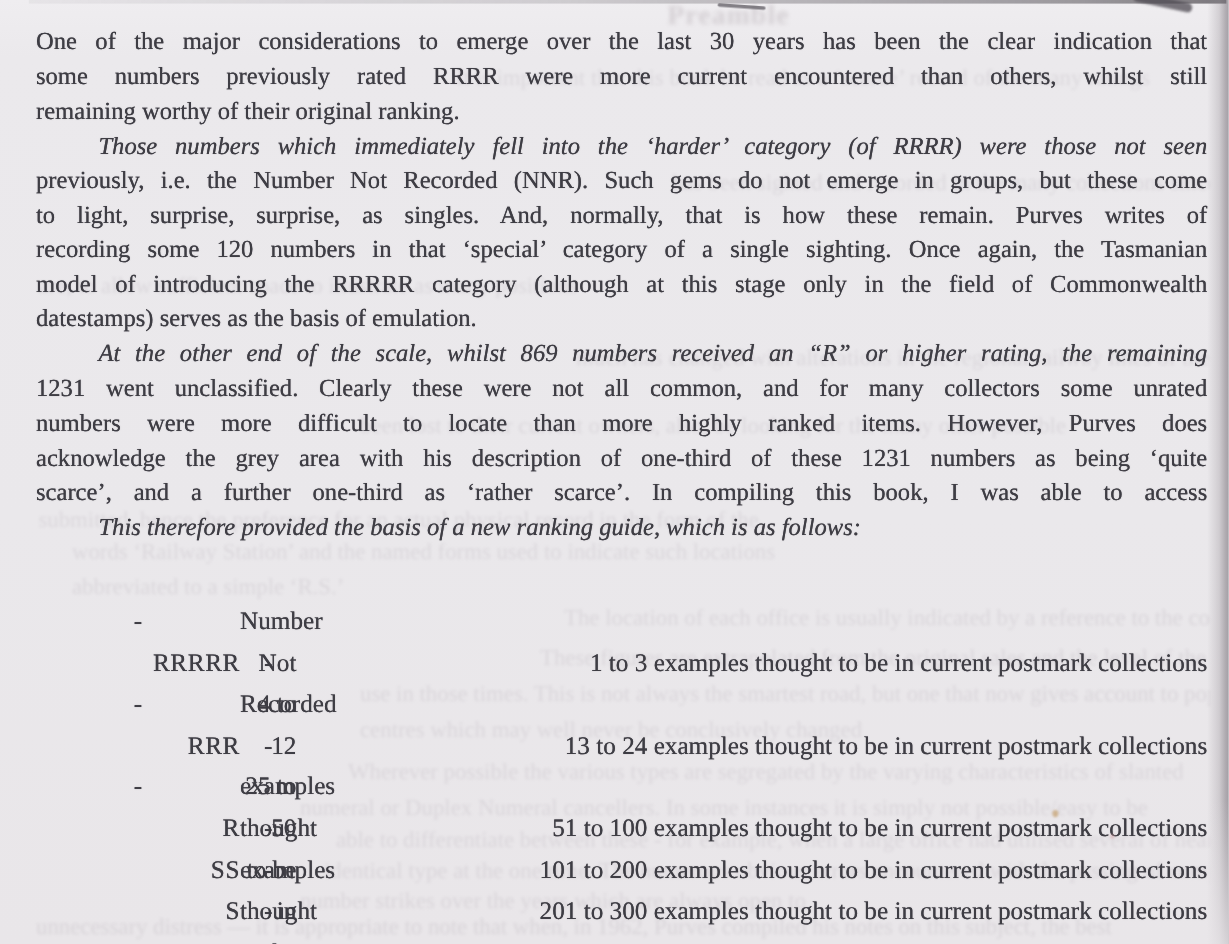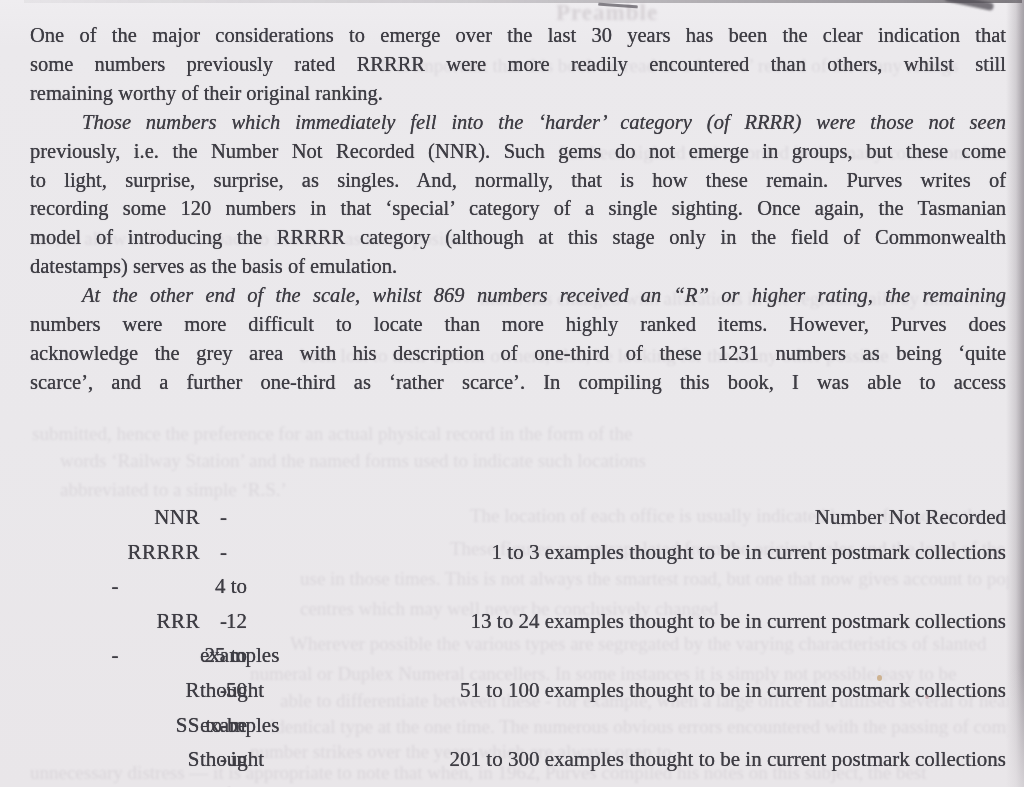--- a/index.html
+++ b/index.html
@@ -123,42 +123,45 @@
     <div class="ghost g13">numeral or Duplex Numeral cancellers. In some instances it is simply not possible/easy to be</div>
     <div class="ghost g14">able to differentiate between these - for example, when a large office had utilised several of near</div>
     <div class="ghost g15">identical type at the one time. The numerous obvious errors encountered with the passing of complete</div>
     <div class="ghost g16">number strikes over the years which are always open to</div>
     <div class="ghost g17">unnecessary distress — it is appropriate to note that when, in 1962, Purves compiled his notes on this subject, the best</div>
   </div>
 
   <div class="textblock">
     <p class="para">
       <span class="tl jl">One of the major considerations to emerge over the last 30 years has been the clear indication that</span>
-      <span class="tl jl">some numbers previously rated RRRRR were more readily encountered than others, whilst still</span>
+      <span class="tl jl">some numbers previously rated RRRR were more current encountered than others, whilst still</span>
       <span class="tl ll">remaining worthy of their original ranking.</span>
     </p>
     <p class="para">
       <span class="tl jl ind">Those numbers which immediately fell into the ‘harder’ category (of RRRR) were those not seen</span>
       <span class="tl jl">previously, i.e. the Number Not Recorded (NNR). Such gems do not emerge in groups, but these come</span>
       <span class="tl jl">to light, surprise, surprise, as singles. And, normally, that is how these remain. Purves writes of</span>
       <span class="tl jl">recording some 120 numbers in that ‘special’ category of a single sighting. Once again, the Tasmanian</span>
       <span class="tl jl">model of introducing the RRRRR category (although at this stage only in the field of Commonwealth</span>
       <span class="tl ll">datestamps) serves as the basis of emulation.</span>
     </p>
     <p class="para">
       <span class="tl jl ind">At the other end of the scale, whilst 869 numbers received an “R” or higher rating, the remaining</span>
+      <span class="tl jl">1231 went unclassified. Clearly these were not all common, and for many collectors some unrated</span>
       <span class="tl jl">numbers were more difficult to locate than more highly ranked items. However, Purves does</span>
       <span class="tl jl">acknowledge the grey area with his description of one-third of these 1231 numbers as being ‘quite</span>
       <span class="tl jl">scarce’, and a further one-third as ‘rather scarce’. In compiling this book, I was able to access</span>
     </p>
+    <p class="para">
+      <span class="tl ll ind">This therefore provided the basis of a new ranking guide, which is as follows:</span>
+    </p>
   </div>
 
   <div class="ranking">
     <div class="rrow">
-      <span class="rcode">NNR</span>
       <span class="rsep">-</span>
       <span class="rdesc">Number Not Recorded</span>
     </div>
     <div class="rrow">
       <span class="rcode">RRRRR</span>
       <span class="rsep">-</span>
       <span class="rdesc">1 to 3 examples thought to be in current postmark collections</span>
     </div>
     <div class="rrow">
       <span class="rsep">-</span>
@@ -174,20 +177,21 @@
       <span class="rdesc">25 to 50 examples thought to be in current postmark collections</span>
     </div>
     <div class="rrow">
       <span class="rcode">R</span>
       <span class="rsep">-</span>
       <span class="rdesc">51 to 100 examples thought to be in current postmark collections</span>
     </div>
     <div class="rrow">
       <span class="rcode">SS</span>
       <span class="rsep">-</span>
+      <span class="rdesc">101 to 200 examples thought to be in current postmark collections</span>
     </div>
     <div class="rrow">
       <span class="rcode">S</span>
       <span class="rsep">-</span>
       <span class="rdesc">201 to 300 examples thought to be in current postmark collections</span>
     </div>
   </div>
 
   <div class="scan-edge-top"></div>
   <div class="scan-dash-mid"></div>

